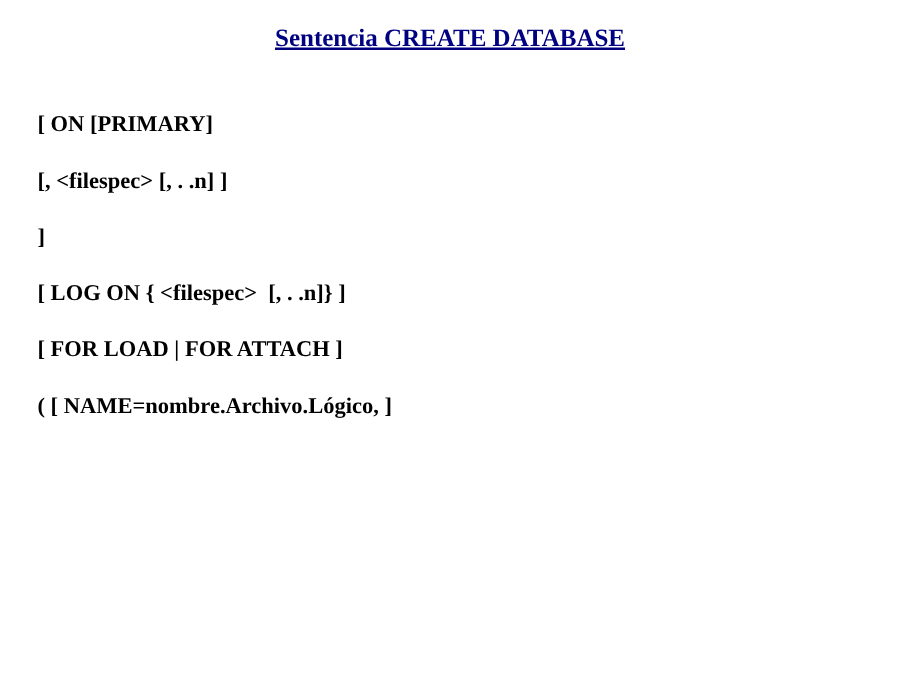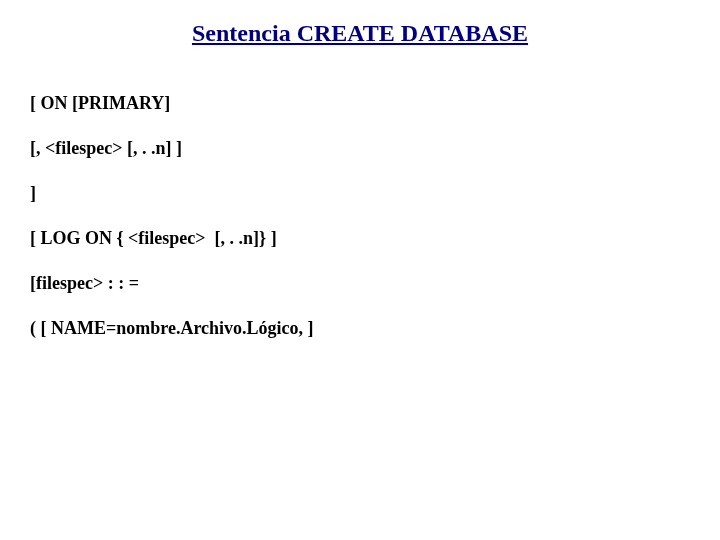--- a/index.html
+++ b/index.html
@@ -7,21 +7,21 @@
     padding: 20px 30px;
     width: 720px;
     height: 540px;
     box-sizing: border-box;
     font-family: "Times New Roman", Times, serif;
     background: #fff;
     color: #000;
   }
   .title {
     text-align: center;
-    font-size: 24px;
+    font-size: 20px;
     font-weight: bold;
     text-decoration: underline;
     color: #000080;
     margin-bottom: 22px;
     margin-left: 60px;
     margin-right: 60px;
   }
   .syntax {
     font-size: 18px;
     font-weight: bold;
@@ -32,20 +32,20 @@
 </head>
 <body>
 
 <div class="title">Sentencia CREATE DATABASE</div>
 
 <div class="syntax">
 <div>[ ON [PRIMARY]</div>
 <div>[, &lt;filespec&gt; [, . .n] ]</div>
 <div>]</div>
 <div>[ LOG ON { &lt;filespec&gt;  [, . .n]} ]</div>
-<div>[filespec&gt; : : =</div>
+<div>[ FOR LOAD | FOR ATTACH ]</div>
 <div>( [ NAME=nombre.Archivo.Lógico, ]</div>
 
 
 
 
 
 </div>
 
 </body></html>

